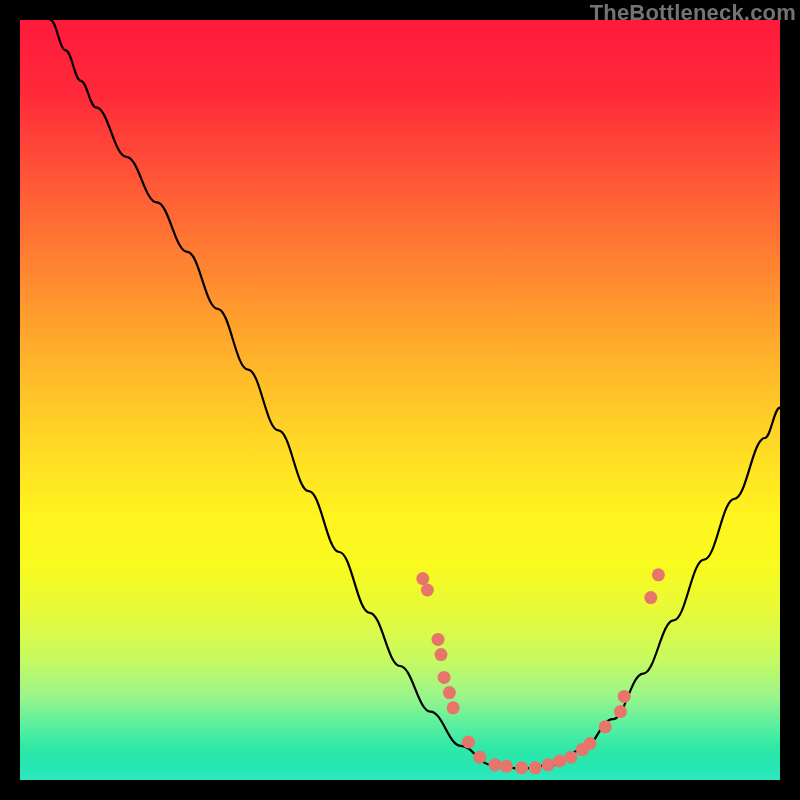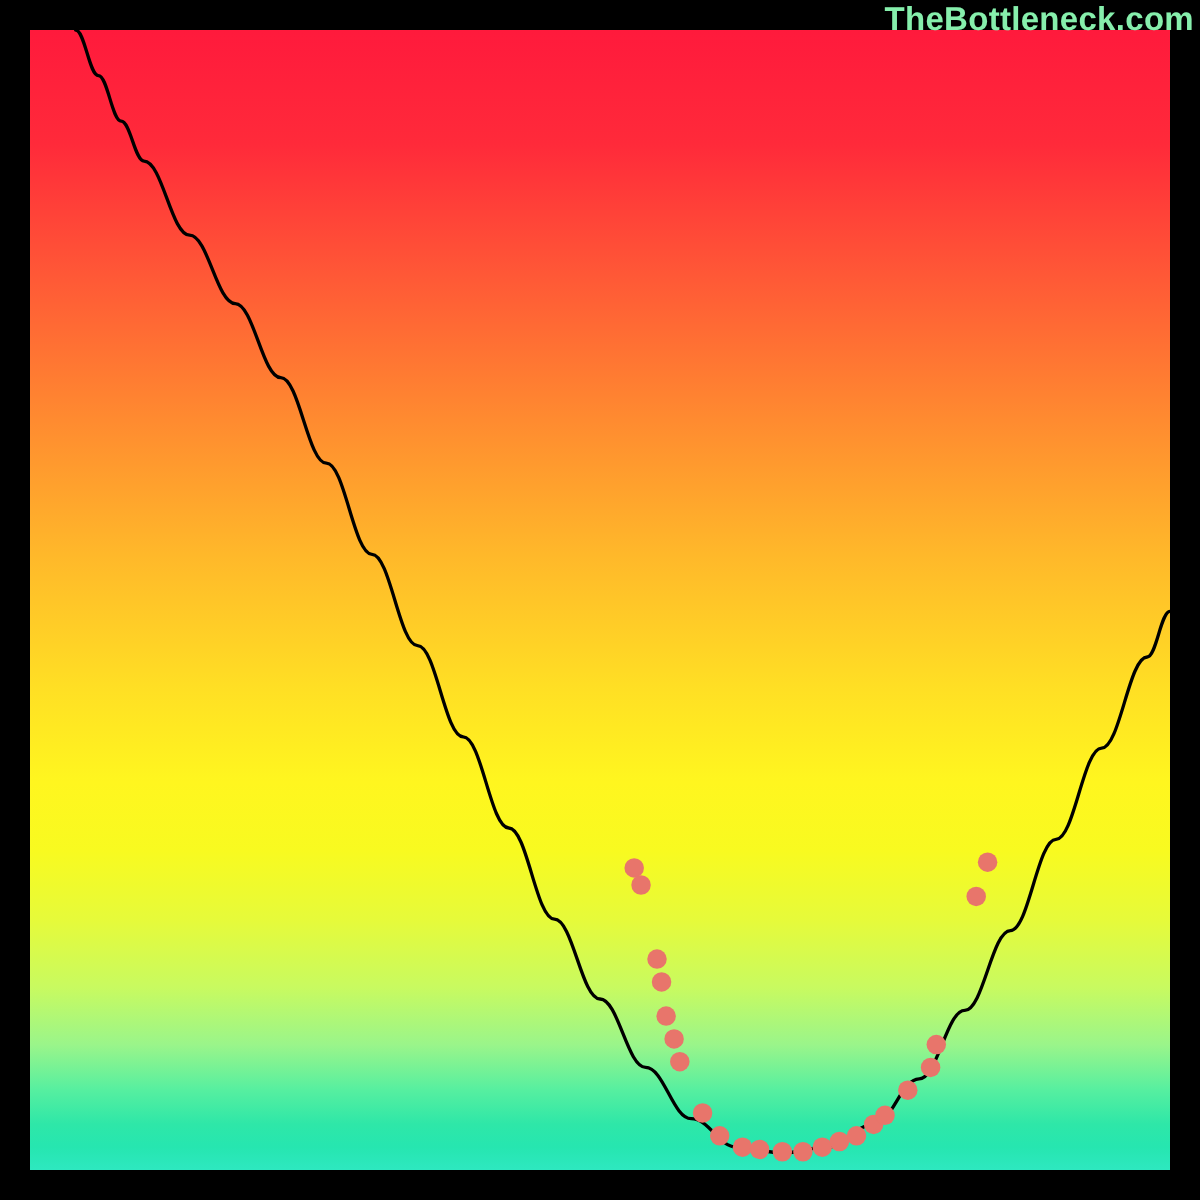--- a/index.html
+++ b/index.html
@@ -42,21 +42,21 @@
       #2ee8c0 100%
     );
   }
   .watermark {
     position: absolute;
     top: 0px;
     right: 4px;
     font-family: Arial, Helvetica, sans-serif;
     font-size: 22px;
     font-weight: 600;
-    color: #86efac;
+    color: #737373;
     letter-spacing: 0.2px;
     user-select: none;
   }
   svg.overlay {
     position: absolute;
     left: 0;
     top: 0;
     width: 760px;
     height: 760px;
   }

